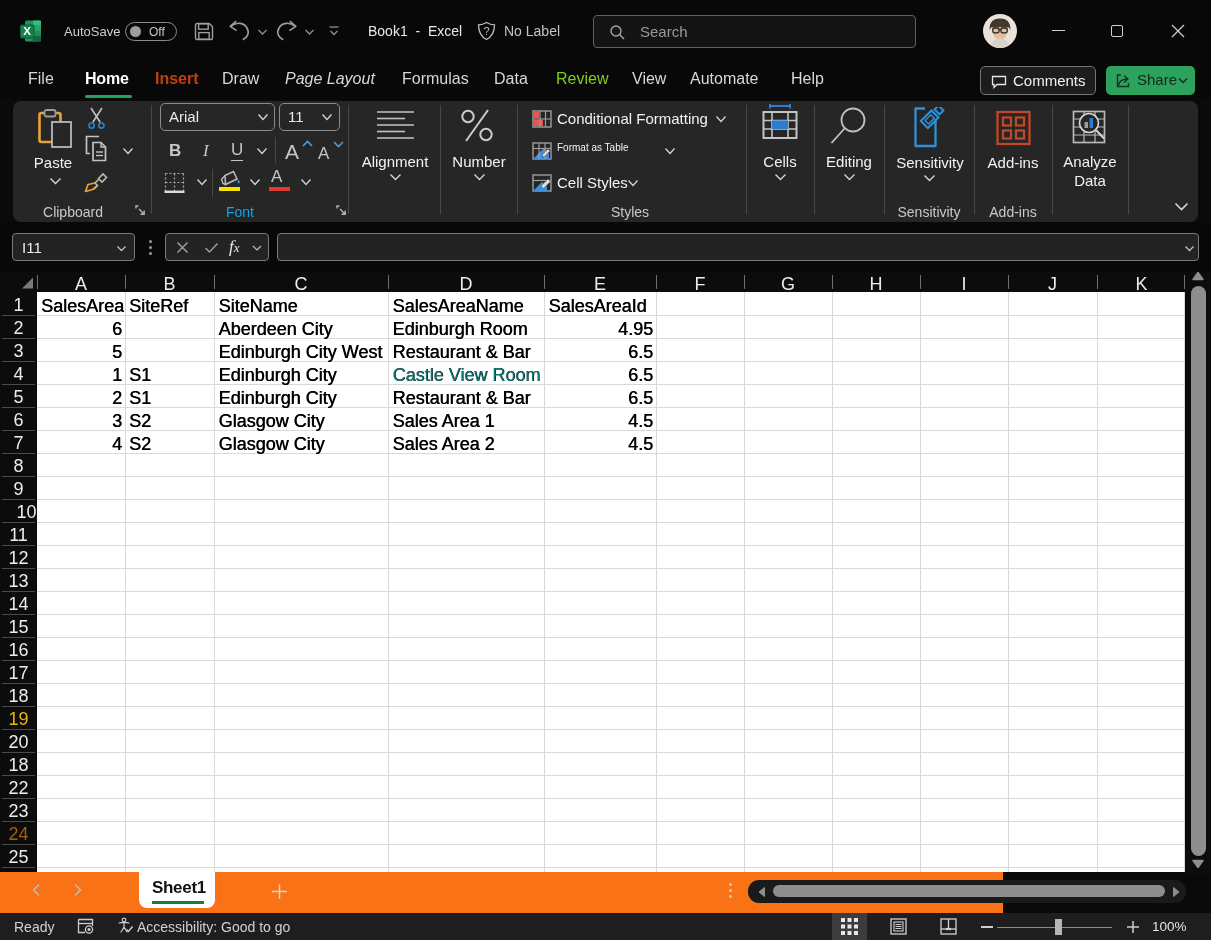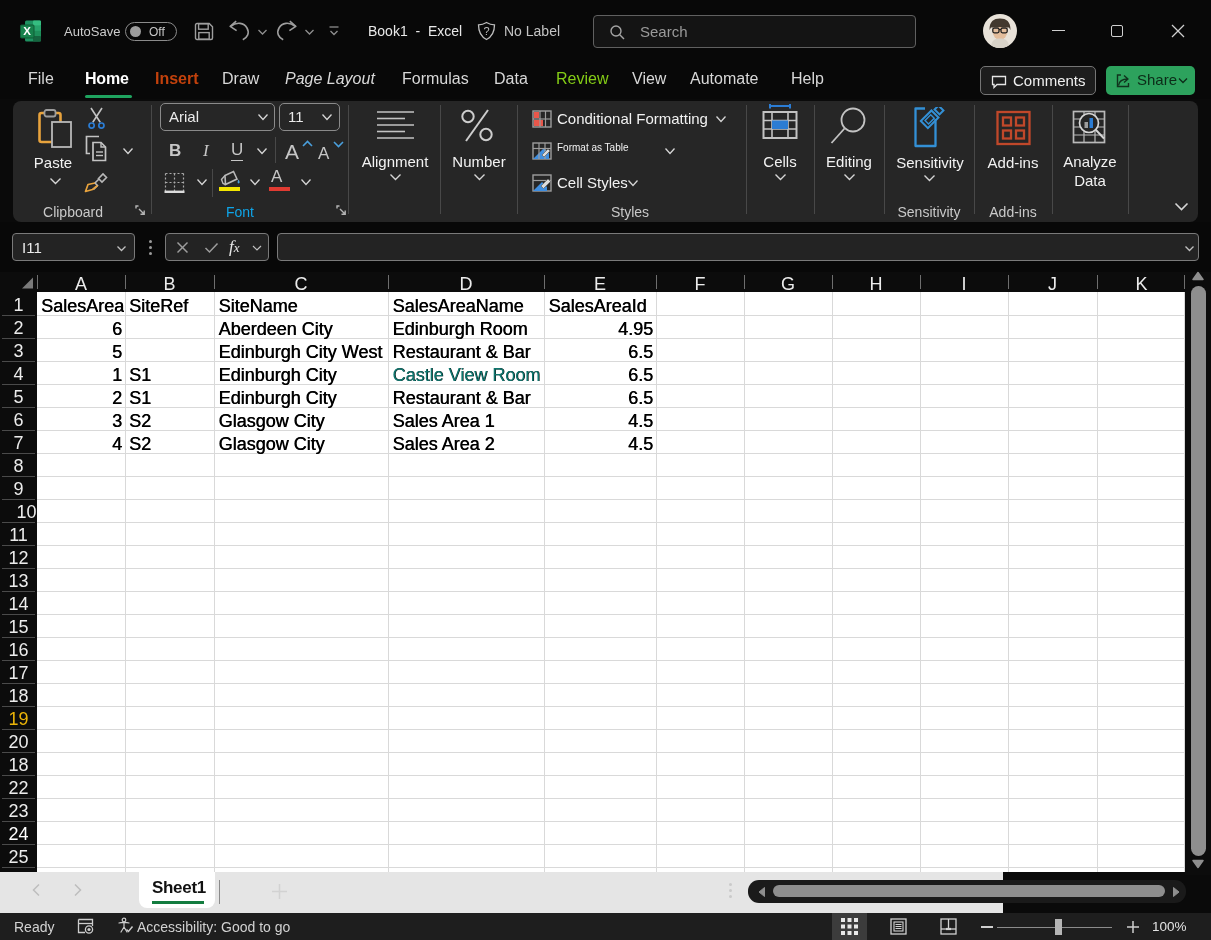--- a/index.html
+++ b/index.html
@@ -486,21 +486,21 @@
 <div class="txt" style="left:0;top:434px;width:37px;height:23px;line-height:27px;text-align:center;font-size:18px;color:#eab308;">19</div>
 <div class="abs" style="left:2px;top:457px;width:33px;height:1px;background:#4a4a4a;"></div>
 <div class="txt" style="left:0;top:457px;width:37px;height:23px;line-height:27px;text-align:center;font-size:18px;color:#ececec;">20</div>
 <div class="abs" style="left:2px;top:480px;width:33px;height:1px;background:#4a4a4a;"></div>
 <div class="txt" style="left:0;top:480px;width:37px;height:23px;line-height:27px;text-align:center;font-size:18px;color:#ececec;">18</div>
 <div class="abs" style="left:2px;top:503px;width:33px;height:1px;background:#4a4a4a;"></div>
 <div class="txt" style="left:0;top:503px;width:37px;height:23px;line-height:27px;text-align:center;font-size:18px;color:#ececec;">22</div>
 <div class="abs" style="left:2px;top:526px;width:33px;height:1px;background:#4a4a4a;"></div>
 <div class="txt" style="left:0;top:526px;width:37px;height:23px;line-height:27px;text-align:center;font-size:18px;color:#ececec;">23</div>
 <div class="abs" style="left:2px;top:549px;width:33px;height:1px;background:#4a4a4a;"></div>
-<div class="txt" style="left:0;top:549px;width:37px;height:23px;line-height:27px;text-align:center;font-size:18px;color:#ffffff;">24</div>
+<div class="txt" style="left:0;top:549px;width:37px;height:23px;line-height:27px;text-align:center;font-size:18px;color:#a16207;">24</div>
 <div class="abs" style="left:2px;top:572px;width:33px;height:1px;background:#4a4a4a;"></div>
 <div class="txt" style="left:0;top:572px;width:37px;height:23px;line-height:27px;text-align:center;font-size:18px;color:#ececec;">25</div>
 <div class="abs" style="left:2px;top:595px;width:33px;height:1px;background:#4a4a4a;"></div>
 <div class="txt" style="left:0;top:595px;width:37px;height:23px;line-height:27px;text-align:center;font-size:18px;color:#ececec;">26</div>
 <div class="abs" style="left:2px;top:618px;width:33px;height:1px;background:#4a4a4a;"></div>
 <div class="abs" style="left:41px;top:20px;width:83px;overflow:hidden;white-space:nowrap;height:23px;line-height:28px;font-size:18px;color:#000;text-shadow:0.5px 0 0 #000;">SalesAreaId</div>
 <div class="txt" style="left:129px;top:20px;height:23px;line-height:28px;font-size:18px;color:#000;text-shadow:0.5px 0 0 #000;">SiteRef</div>
 <div class="txt" style="left:218.5px;top:20px;height:23px;line-height:28px;font-size:18px;color:#000;text-shadow:0.5px 0 0 #000;">SiteName</div>
 <div class="txt" style="left:392.5px;top:20px;height:23px;line-height:28px;font-size:18px;color:#000;text-shadow:0.5px 0 0 #000;">SalesAreaName</div>
 <div class="txt" style="left:548.5px;top:20px;height:23px;line-height:28px;font-size:18px;color:#000;text-shadow:0.5px 0 0 #000;">SalesAreaId</div>
@@ -536,21 +536,21 @@
 <div class="abs" style="left:1185px;top:0;width:26px;height:603px;background:#0c0c0c;"></div>
 <svg class="abs" style="left:1192px;top:-1px;" width="12" height="10" viewBox="0 0 12 10">
       <path d="M6 1.5 L11 8.5 L1 8.5 Z" fill="#8e8e8e" stroke="#8e8e8e" stroke-width="1.5" stroke-linejoin="round"></path>
     </svg>
 <div class="abs" style="left:1191px;top:14px;width:15px;height:570px;border-radius:8px;background:#8e8e8e;"></div>
 <svg class="abs" style="left:1192px;top:587px;" width="12" height="10" viewBox="0 0 12 10">
       <path d="M6 8.5 L11 1.5 L1 1.5 Z" fill="#8e8e8e" stroke="#8e8e8e" stroke-width="1.5" stroke-linejoin="round"></path>
     </svg>
 </div>
 
-<div class="abs" style="left:0;top:872px;width:1003px;height:41px;background:#e5e5e5;">
+<div class="abs" style="left:0;top:872px;width:1003px;height:41px;background:#f97316;">
   <svg class="abs" style="left:30px;top:11px;" width="13" height="14" viewBox="0 0 13 14">
       <path d="M9 1.5 L3.5 7 L9 12.5" fill="none" stroke="#bdbdbd" stroke-width="1.5"></path>
     </svg>
   <svg class="abs" style="left:71px;top:11px;" width="13" height="14" viewBox="0 0 13 14">
       <path d="M4 1.5 L9.5 7 L4 12.5" fill="none" stroke="#bdbdbd" stroke-width="1.5"></path>
     </svg>
   <div class="abs" style="left:139px;top:0;width:76px;height:36px;background:#ffffff;border-radius:0 0 8px 8px;">
     <div class="txt" style="left:13px;top:6px;font-size:17px;color:#111;font-weight:bold;letter-spacing:-0.3px;">Sheet1</div>
     <div class="abs" style="left:13px;top:29px;width:52px;height:3px;background:#137c3f;"></div>
   </div>

